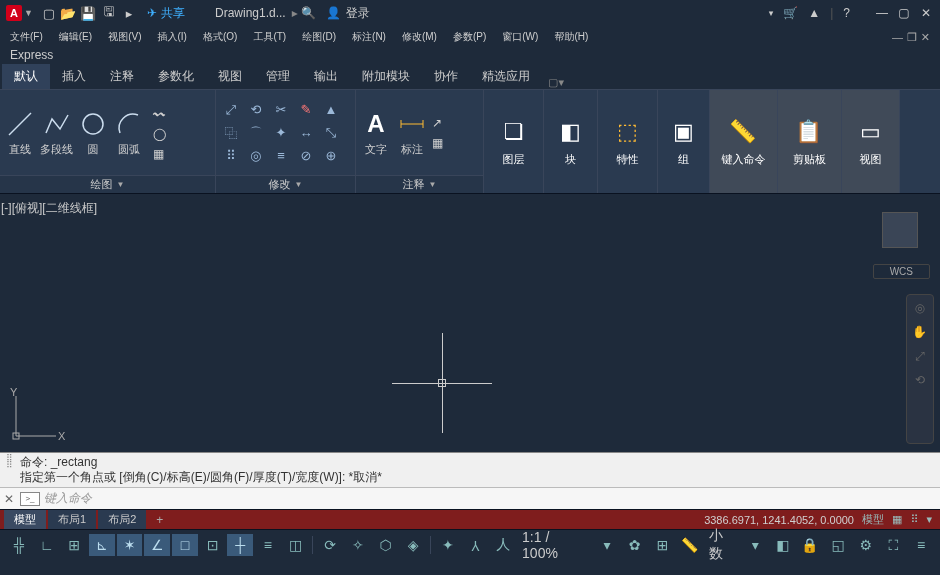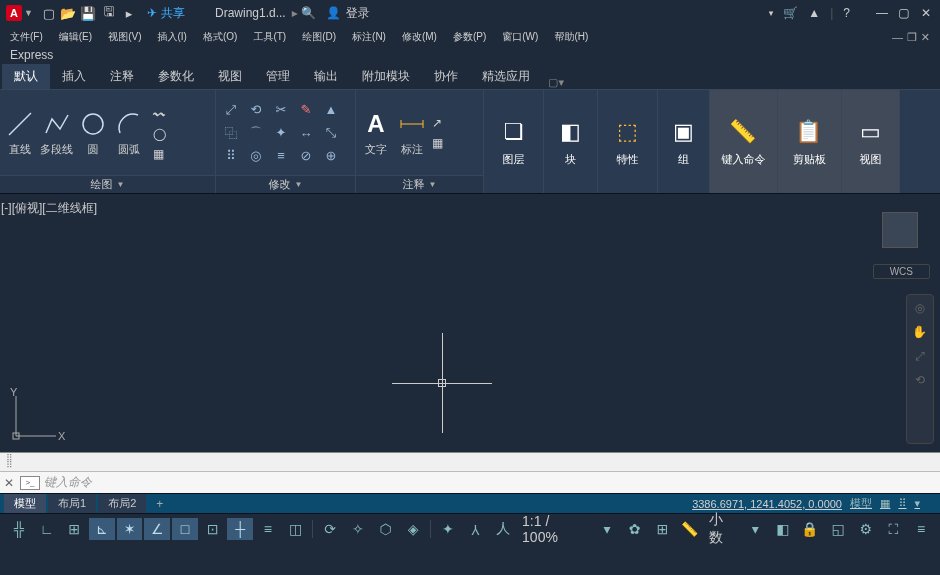--- a/index.html
+++ b/index.html
@@ -65,25 +65,25 @@
 .cmd-area { background: #f0f0f0; color: #333; }
 .cmd-history { padding: 2px 6px; font-size: 12px; line-height: 15px; border-top: 1px solid #888; display: flex; }
 .cmd-history .handle { width: 14px; color: #888; font-size: 9px; line-height: 7px; }
 .cmd-history .text { flex: 1; }
 .cmd-input-row { display: flex; align-items: center; background: #f6f6f6; height: 22px; padding: 0 4px; border-top: 1px solid #bbb; }
 .cmd-input-row .close { width: 12px; color: #666; font-size: 12px; }
 .cmd-input-row .prompt { width: 20px; height: 14px; border: 1px solid #888; font-size: 8px; display: flex; align-items: center; justify-content: center; color: #555; margin: 0 4px; background: #fff; }
 .cmd-input-row .input-text { color: #999; font-style: italic; font-size: 12px; }
 
 
-.model-tabs { height: 20px; background: #0c4a6e; display: flex; align-items: center; padding-left: 4px; gap: 2px; border-top: 1px solid #0a1220; }
+.model-tabs { height: 20px; background: #7f1d1d; display: flex; align-items: center; padding-left: 4px; gap: 2px; border-top: 1px solid #0a1220; }
 .model-tabs .mtab { padding: 2px 10px; font-size: 11px; background: #2a3a50; color: #ccc; }
 .model-tabs .mtab.active { background: #3a4a62; color: #fff; }
 .model-tabs .plus { padding: 2px 8px; color: #aaa; }
-.model-tabs .right-status { margin-left: auto; display: flex; align-items: center; gap: 8px; padding-right: 20px; font-size: 11px; text-decoration: underline; }
+.model-tabs .right-status { margin-left: auto; display: flex; align-items: center; gap: 8px; padding-right: 8px; font-size: 11px; }
 .status-ico { color: #9bb; }
 
 
 .statusbar { height: 31px; background: #1e2a3a; display: flex; align-items: center; padding: 0 6px; gap: 2px; border-top: 1px solid #0a1220; }
 .statusbar .sb-btn { width: 26px; height: 22px; display: flex; align-items: center; justify-content: center; color: #8bb; font-size: 14px; }
 .statusbar .sb-btn.active { background: #3a5a7a; color: #bde; }
 .statusbar .sep { width: 1px; height: 18px; background: #39455a; margin: 0 2px; }
 .statusbar .zoom-text { font-size: 14px; color: #ccc; padding: 0 4px; }
 .statusbar .right-group { margin-left: auto; display: flex; align-items: center; gap: 2px; }
 
@@ -338,20 +338,24 @@
     <span>◎</span>
     <span>✋</span>
     <span>⤢</span>
     <span>⟲</span>
   </div>
 </div>
 
 <div class="cmd-area">
   <div class="cmd-history">
     <div class="handle">⠿<br>⠿</div>
+    <div class="text">
+      <div>命令: _rectang</div>
+      <div>指定第一个角点或 [倒角(C)/标高(E)/圆角(F)/厚度(T)/宽度(W)]: *取消*</div>
+    </div>
   </div>
   <div class="cmd-input-row">
     <span class="close">✕</span>
     <span class="prompt">&gt;_</span>
     <span class="input-text">键入命令</span>
   </div>
 </div>
 
 <div class="model-tabs">
   <div class="mtab active">模型</div>

